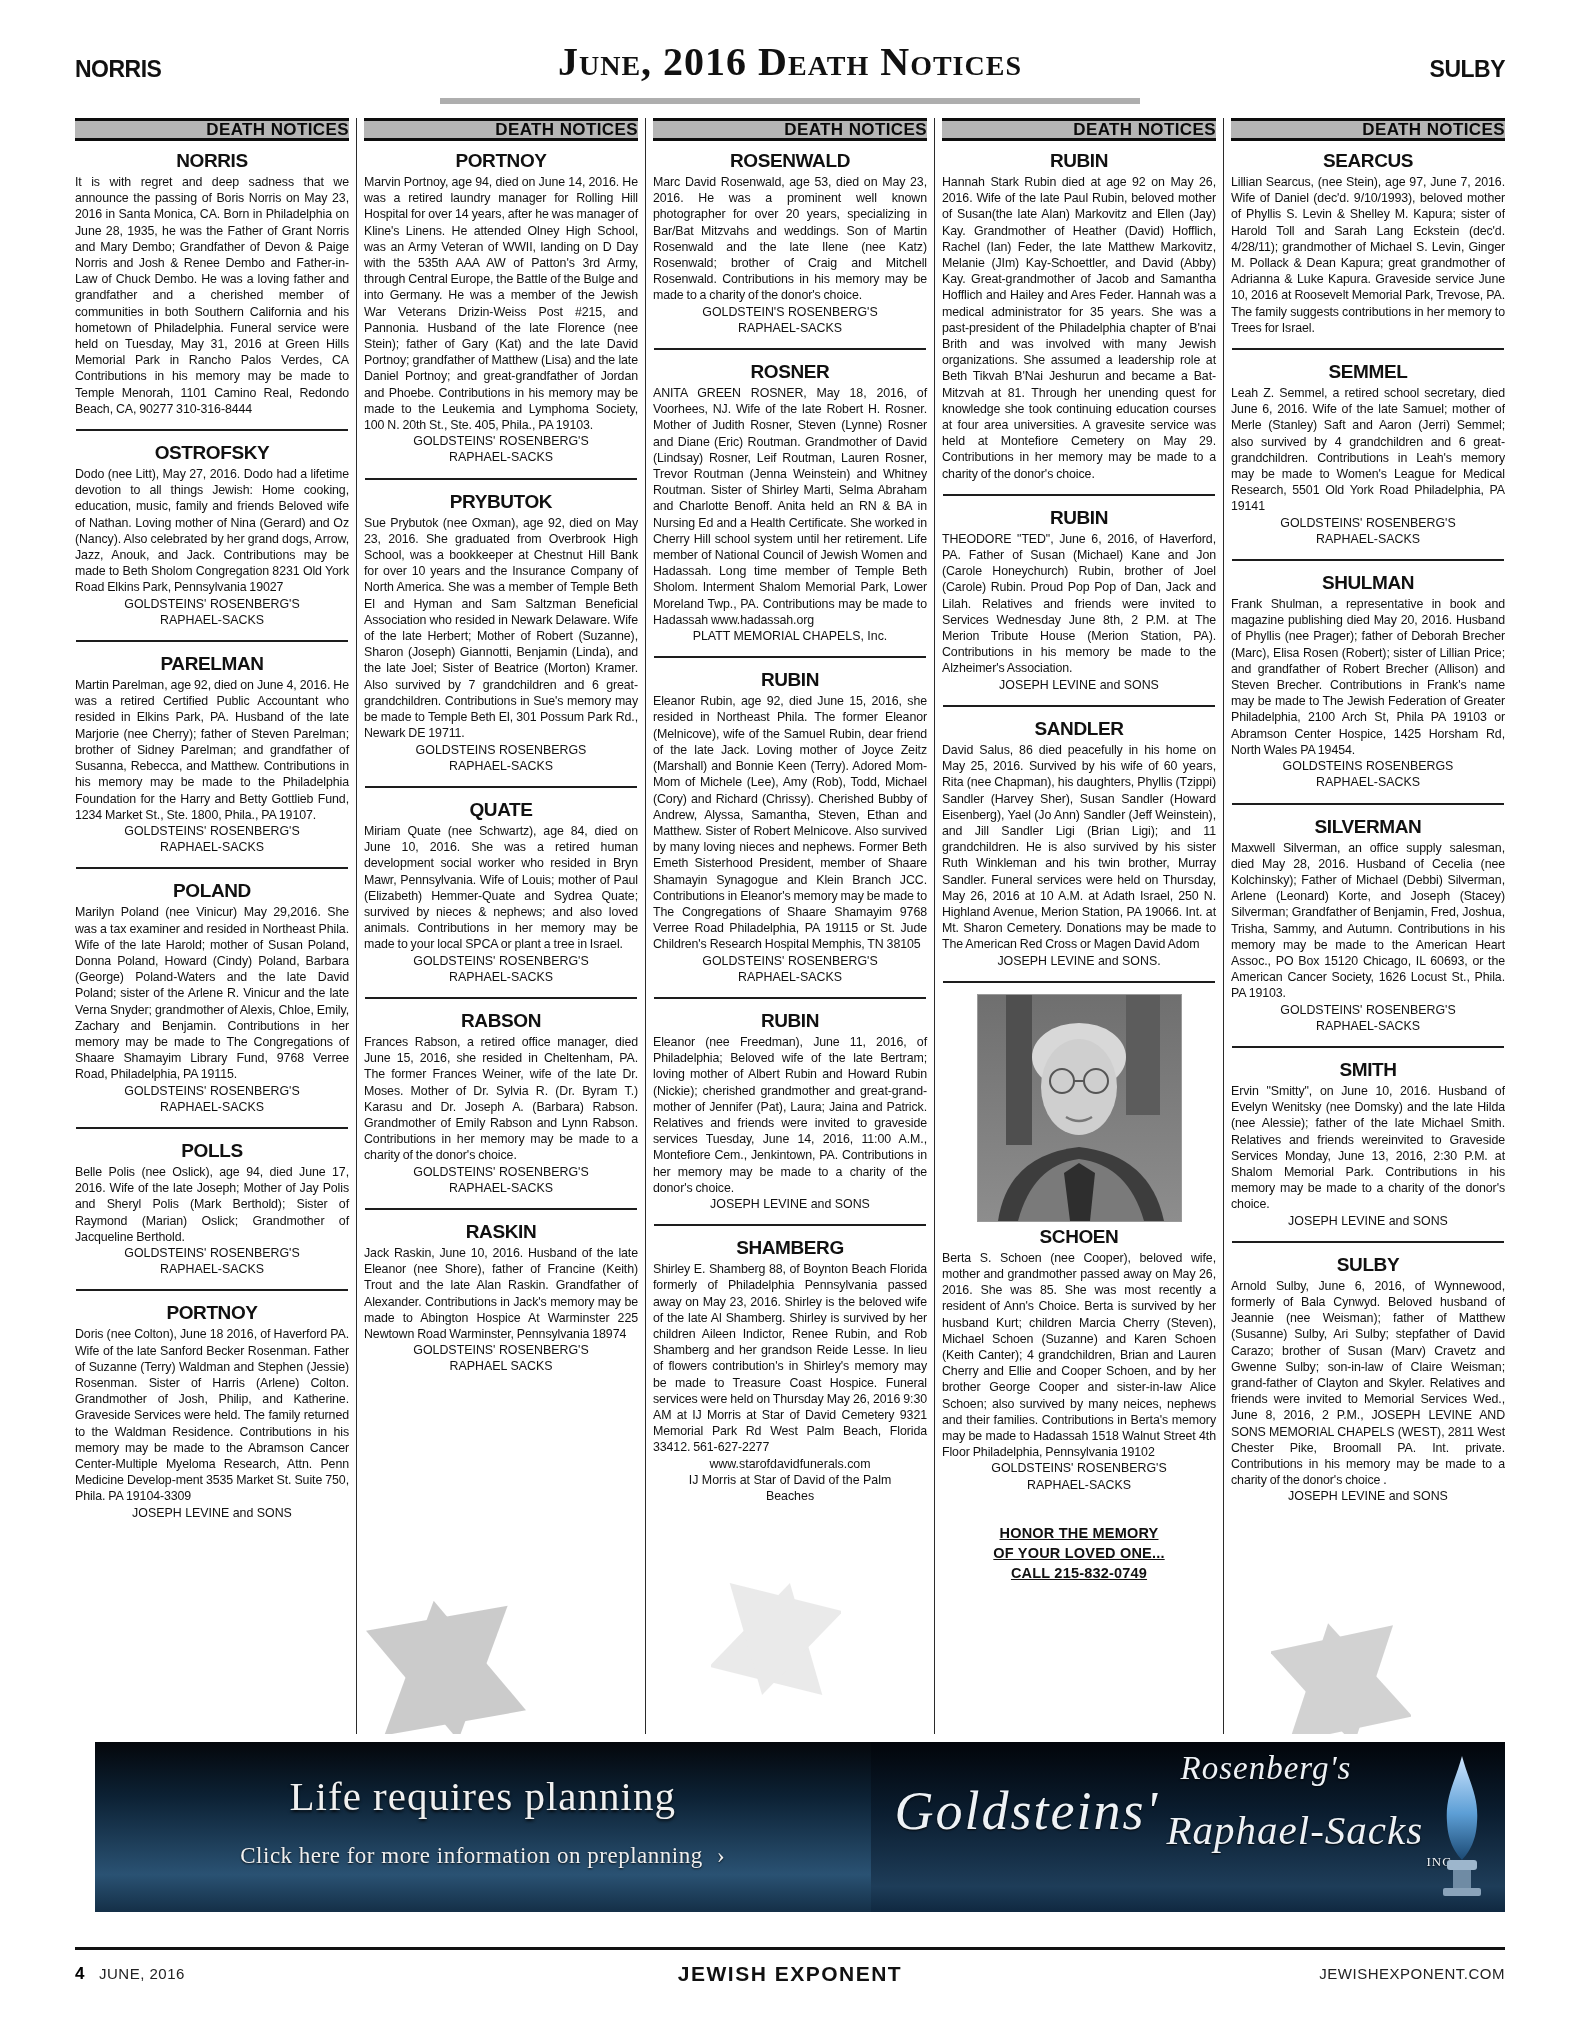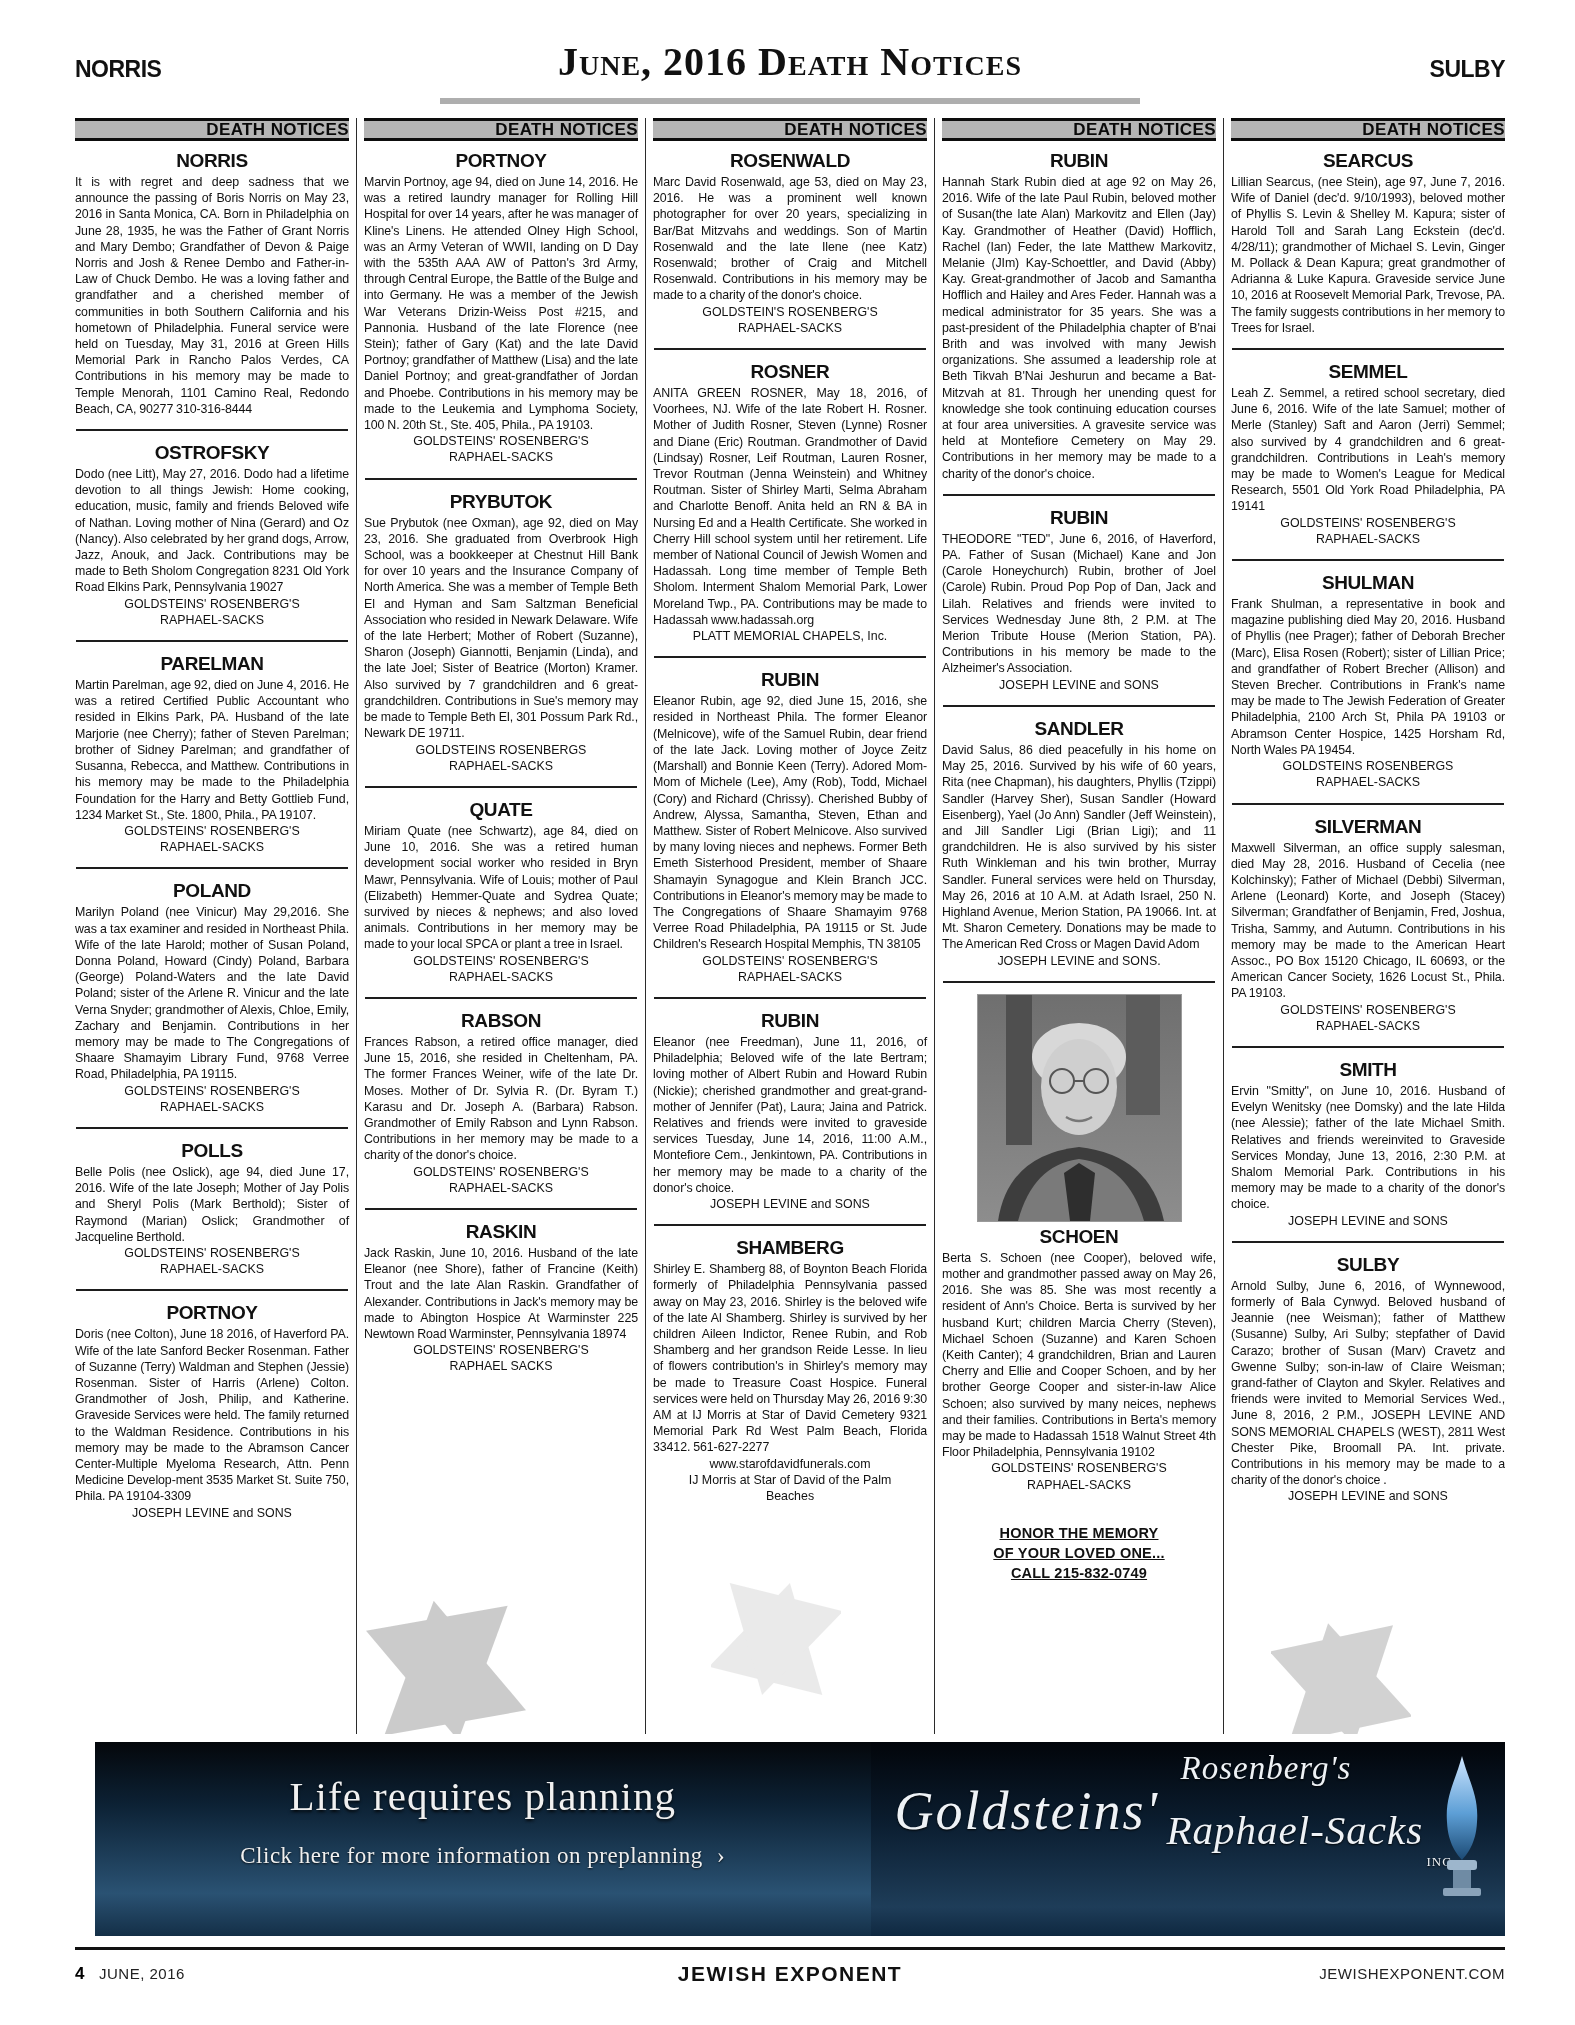--- a/index.html
+++ b/index.html
@@ -28,21 +28,21 @@
   
   .photo{width:205px;height:228px;margin:8px auto 2px auto;background:#808080;border:1px solid #9a9a9a;box-sizing:border-box;overflow:hidden;}
 
   
   .wm{position:absolute;pointer-events:none;}
   .wm-c2{left:2px;bottom:-18px;opacity:.85;}
   .wm-c3{left:58px;bottom:28px;opacity:.5;}
   .wm-c5{left:40px;bottom:-22px;opacity:.8;}
 
   
-  .ad{position:absolute;left:95px;top:1742px;width:1410px;height:194px;display:flex;cursor:pointer;}
+  .ad{position:absolute;left:95px;top:1742px;width:1410px;height:170px;display:flex;cursor:pointer;}
   .ad-left{flex:0 0 55%;position:relative;background:linear-gradient(180deg,#04070b 0%,#0c2134 32%,#2a5273 78%,#142f47 100%);font-family:"Liberation Serif",serif;color:#f0f0f0;}
   .ad-headline{position:absolute;top:30px;left:0;right:0;text-align:center;font-size:41px;letter-spacing:1px;text-shadow:0 2px 3px rgba(0,0,0,.8);}
   .ad-cta{position:absolute;top:100px;left:0;right:0;text-align:center;font-size:23px;letter-spacing:.5px;text-shadow:0 1px 2px rgba(0,0,0,.8);}
   .ad-cta .arr{display:inline-block;margin-left:14px;font-size:24px;}
   .ad-right{flex:1;position:relative;background:linear-gradient(180deg,#02050a 0%,#0a1c2e 40%,#1e3d59 85%,#0f2840 100%);font-family:"Liberation Serif",serif;color:#eef2f6;}
   .brand span{position:absolute;font-style:italic;text-shadow:0 1px 2px rgba(0,0,0,.9);}
   .brand .b-left{left:24px;top:38px;font-size:54px;letter-spacing:2px;}
   .brand .b-top{left:310px;top:8px;font-size:33px;letter-spacing:1px;}
   .brand .b-bottom{left:296px;top:64px;font-size:41px;letter-spacing:1px;}
   .brand .b-suffix{left:556px;top:112px;font-size:13px;font-style:normal;letter-spacing:1px;}

